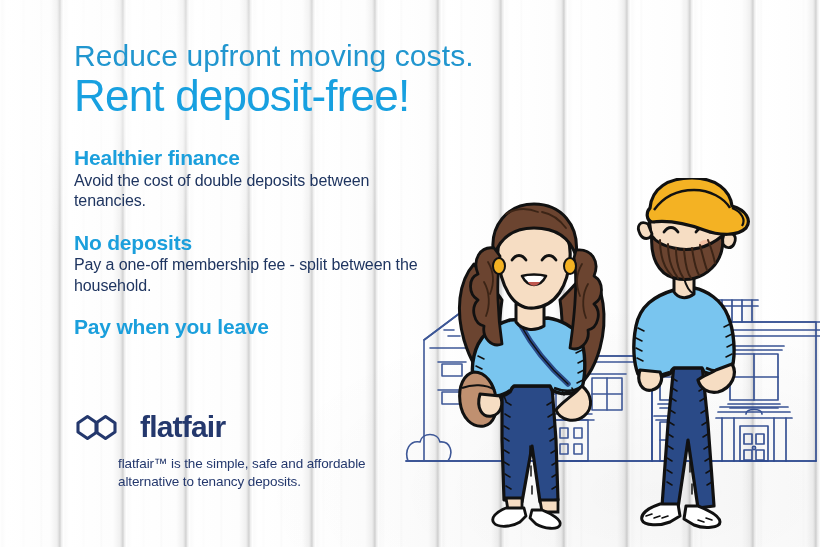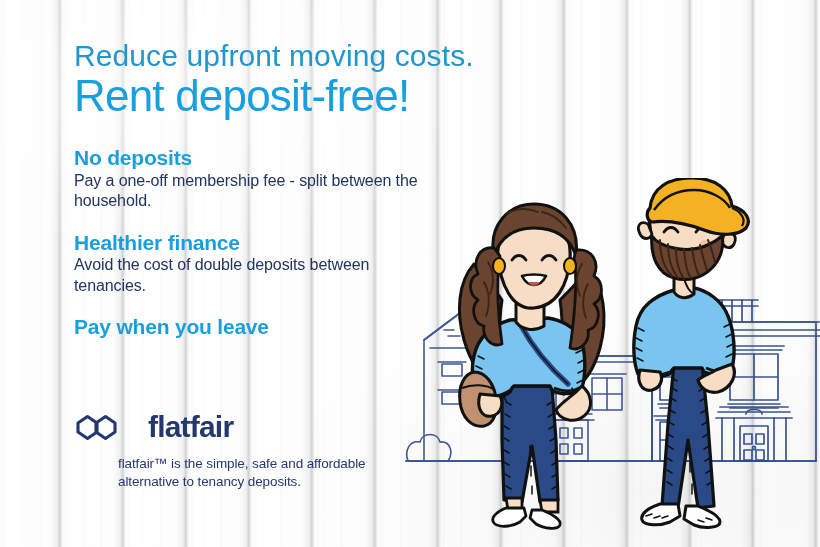--- a/index.html
+++ b/index.html
@@ -59,21 +59,21 @@
     color:#1b9fdc;font-size:21px;font-weight:700;letter-spacing:-0.2px;
     line-height:1.12;margin:0 0 1px 0;white-space:nowrap;
   }
   .b-body{
     color:#1f3560;font-size:16px;line-height:1.28;margin:0;font-weight:400;
     letter-spacing:-0.1px;
   }
 
   
   .logoblock{position:absolute;left:74px;top:410px;width:330px;z-index:6;}
-  .logorow{display:flex;align-items:center;gap:20px;}
+  .logorow{display:flex;align-items:center;gap:12px;}
   .logomark{width:54px;height:34px;display:block;flex:0 0 auto;}
   .wordmark{
     color:#24386d;font-size:30px;font-weight:700;letter-spacing:-0.8px;
     line-height:1;
   }
   .footer{
     color:#24386d;font-size:13.5px;line-height:1.32;margin-top:11px;
     letter-spacing:-0.1px;
     margin-left:44px;
   }
@@ -86,26 +86,26 @@
 <body>
 
 <div class="poster">
 
   <div class="textcol">
     <p class="kicker">Reduce upfront moving costs.</p>
     <h1 class="headline">Rent deposit-free!</h1>
 
     <div class="benefits">
       <div class="benefit">
+        <p class="b-title">Healthier finance</p>
+        <p class="b-body">Avoid the cost of double deposits between tenancies.</p>
+      </div>
+      <div class="benefit">
         <p class="b-title">No deposits</p>
         <p class="b-body">Pay a one-off membership fee - split between the household.</p>
-      </div>
-      <div class="benefit">
-        <p class="b-title">Healthier finance</p>
-        <p class="b-body">Avoid the cost of double deposits between tenancies.</p>
       </div>
       <div class="benefit">
         <p class="b-title">Pay when you leave</p>
       </div>
     </div>
   </div>
 
   <div class="logoblock">
     <div class="logorow">
       <span class="logomark">

